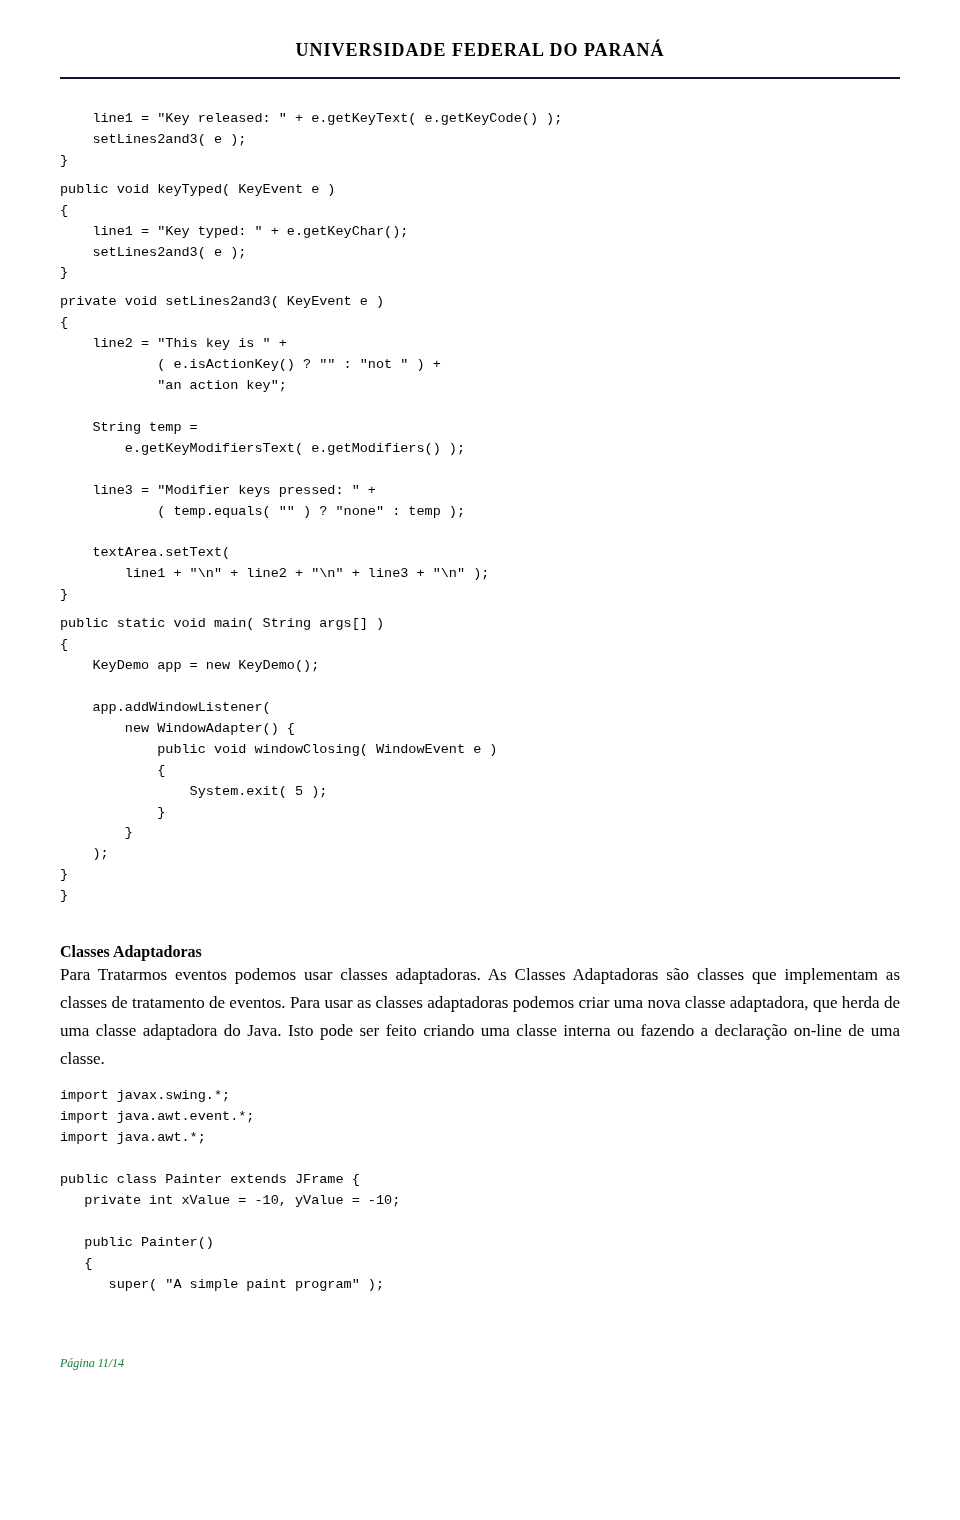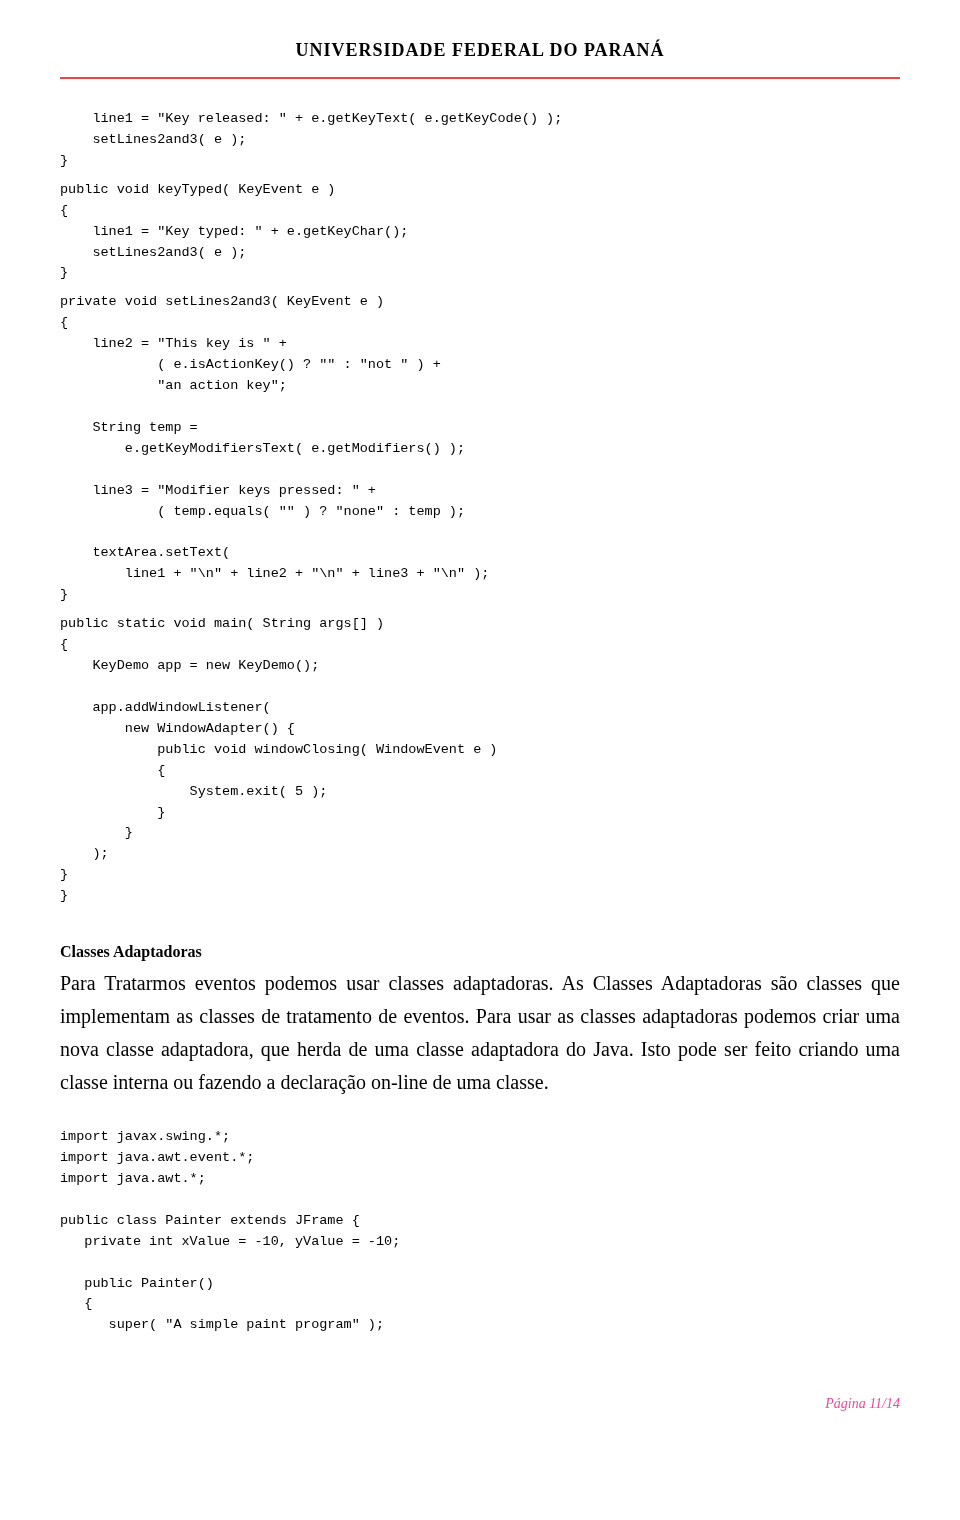--- a/index.html
+++ b/index.html
@@ -15,21 +15,21 @@
       min-height: 1520px;
       padding: 40px 60px;
       color: #000000;
     }
 
     .page-header {
       text-align: center;
       font-size: 18px;
       font-weight: bold;
       padding-bottom: 16px;
-      border-bottom: 2px solid #ef4444;
+      border-bottom: 2px solid #0f172a;
       margin-bottom: 30px;
       letter-spacing: 1px;
     }
 
     .code-block {
       font-family: 'Courier New', Courier, monospace;
       font-size: 13.5px;
       line-height: 1.55;
       white-space: pre;
       color: #000;
@@ -37,36 +37,36 @@
     }
 
     .code-block .bold-code {
       font-weight: normal;
     }
 
     .section-title {
       font-size: 16px;
       font-weight: bold;
       margin-top: 36px;
-      margin-bottom: 6px;
+      margin-bottom: 0;
     }
 
     .paragraph {
-      font-size: 20px;
+      font-size: 17px;
       line-height: 1.65;
       text-align: justify;
-      margin-bottom: 28px;
+      margin-bottom: 13px;
     }
 
     .page-footer {
-      text-align: right;
+      text-align: left;
       font-style: italic;
-      font-size: 14px;
+      font-size: 12px;
       margin-top: 60px;
-      color: #ec4899;
+      color: #15803d;
     }
 
     .code-container {
       margin-bottom: 4px;
     }
   </style>
 </head>
 <body>
 
 <div class="page-header">UNIVERSIDADE FEDERAL DO PARANÁ</div>

